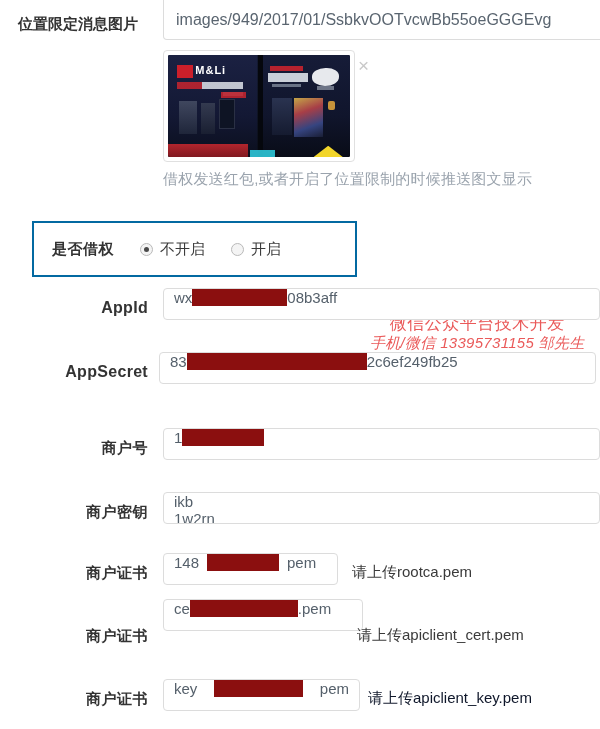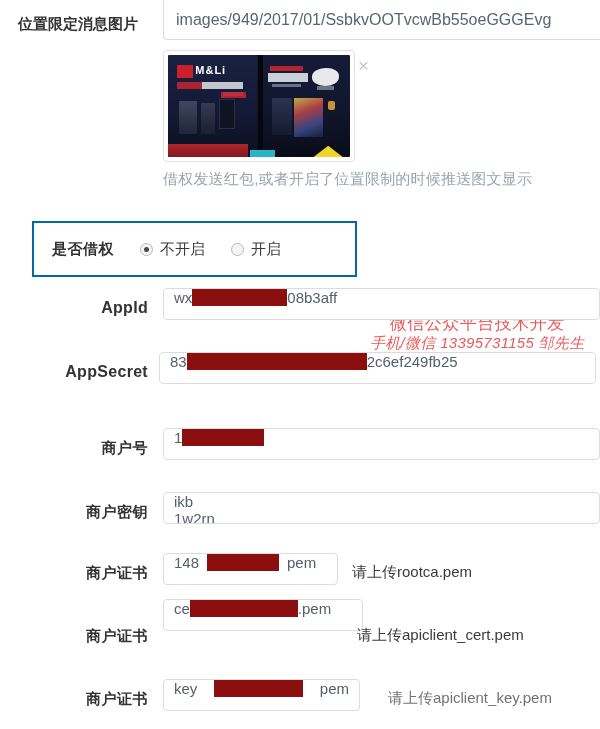--- a/index.html
+++ b/index.html
@@ -296,16 +296,16 @@
         <span class="redact" style="width: 108px;"></span>
         <span class="txt">.pem</span>
       </div>
       <div style="position: absolute; left: 357px; top: 626px; font-size: 15px; color: rgb(58, 58, 58); white-space: nowrap;">请上传apiclient_cert.pem</div>
       <div class="lbl lblcol" style="left: -2px; top: 688px;">商户证书</div>
       <div class="fld" style="position: absolute; left: 163px; top: 679px; width: 197px; gap: 17px;">
         <span class="txt">key</span>
         <span class="redact" style="width: 106px;"></span>
         <span class="txt">pem</span>
       </div>
-      <div style="position: absolute; left: 388px; top: 689px; font-size: 15px; color: #737373; white-space: nowrap;">请上传apiclient_key.pem</div>
+      <div style="position: absolute; left: 368px; top: 689px; font-size: 15px; color: #0f172a; white-space: nowrap;">请上传apiclient_key.pem</div>
     </div>
 
 </div>
 
 </body></html>

